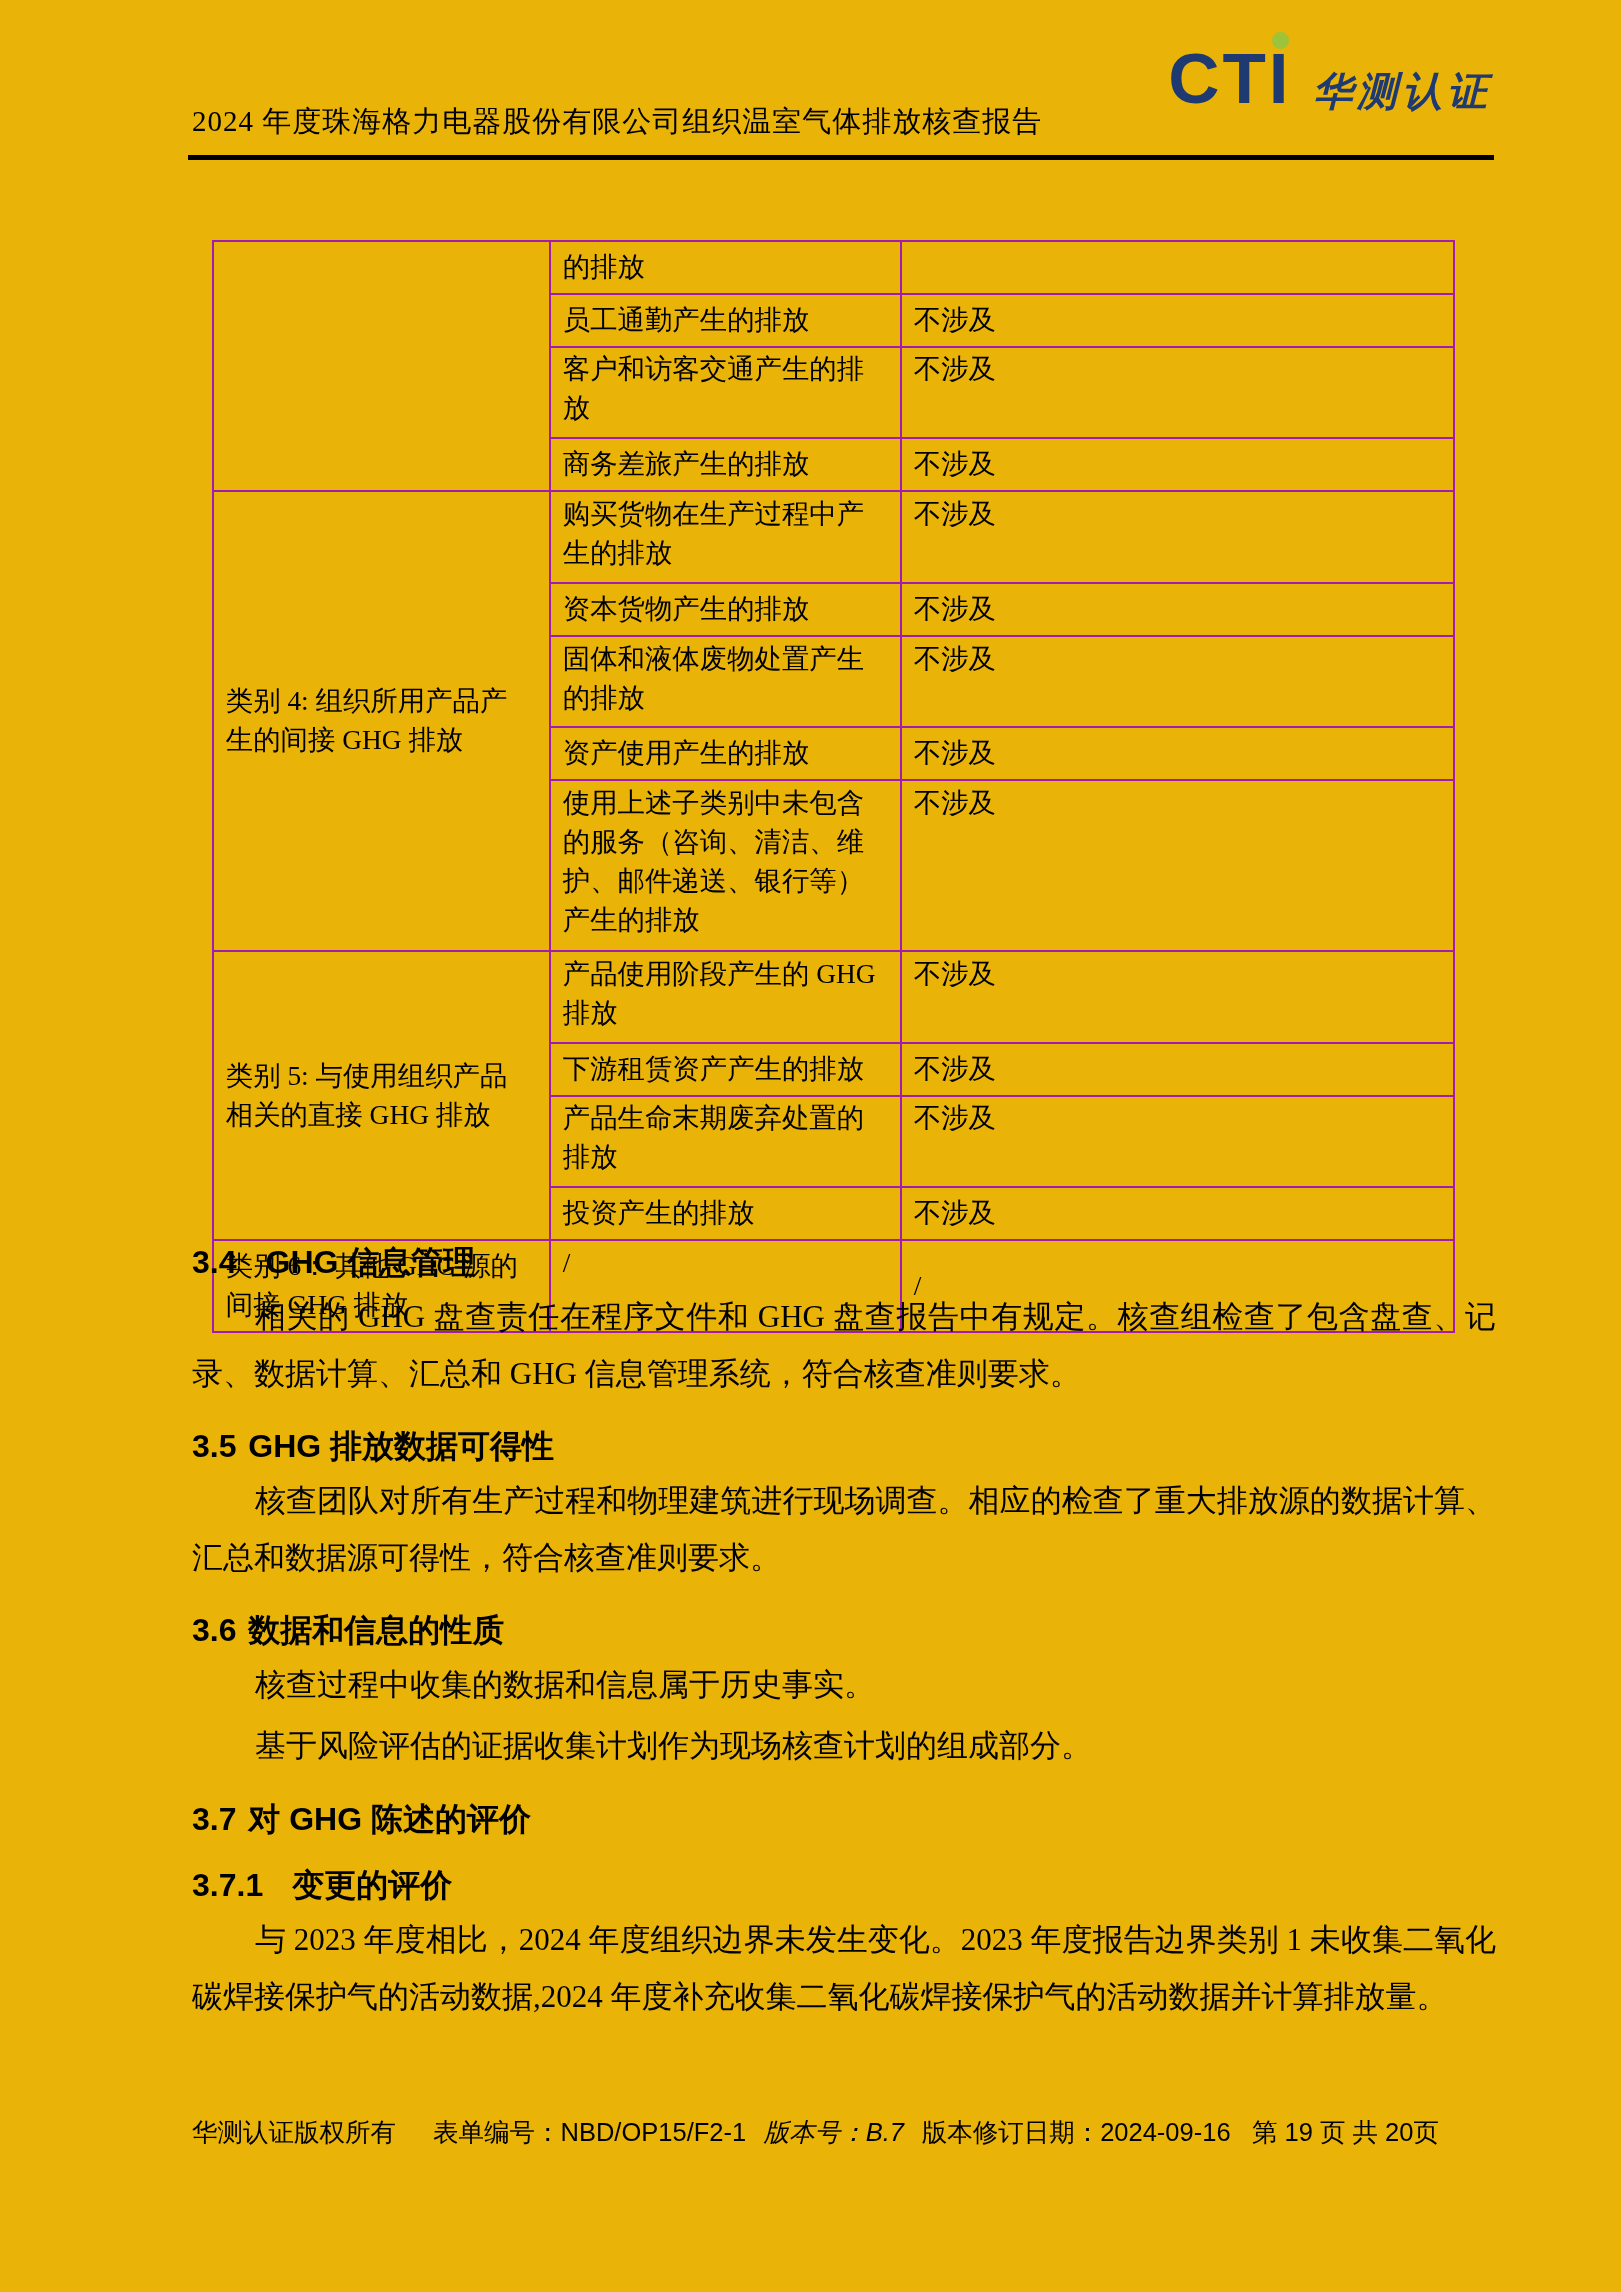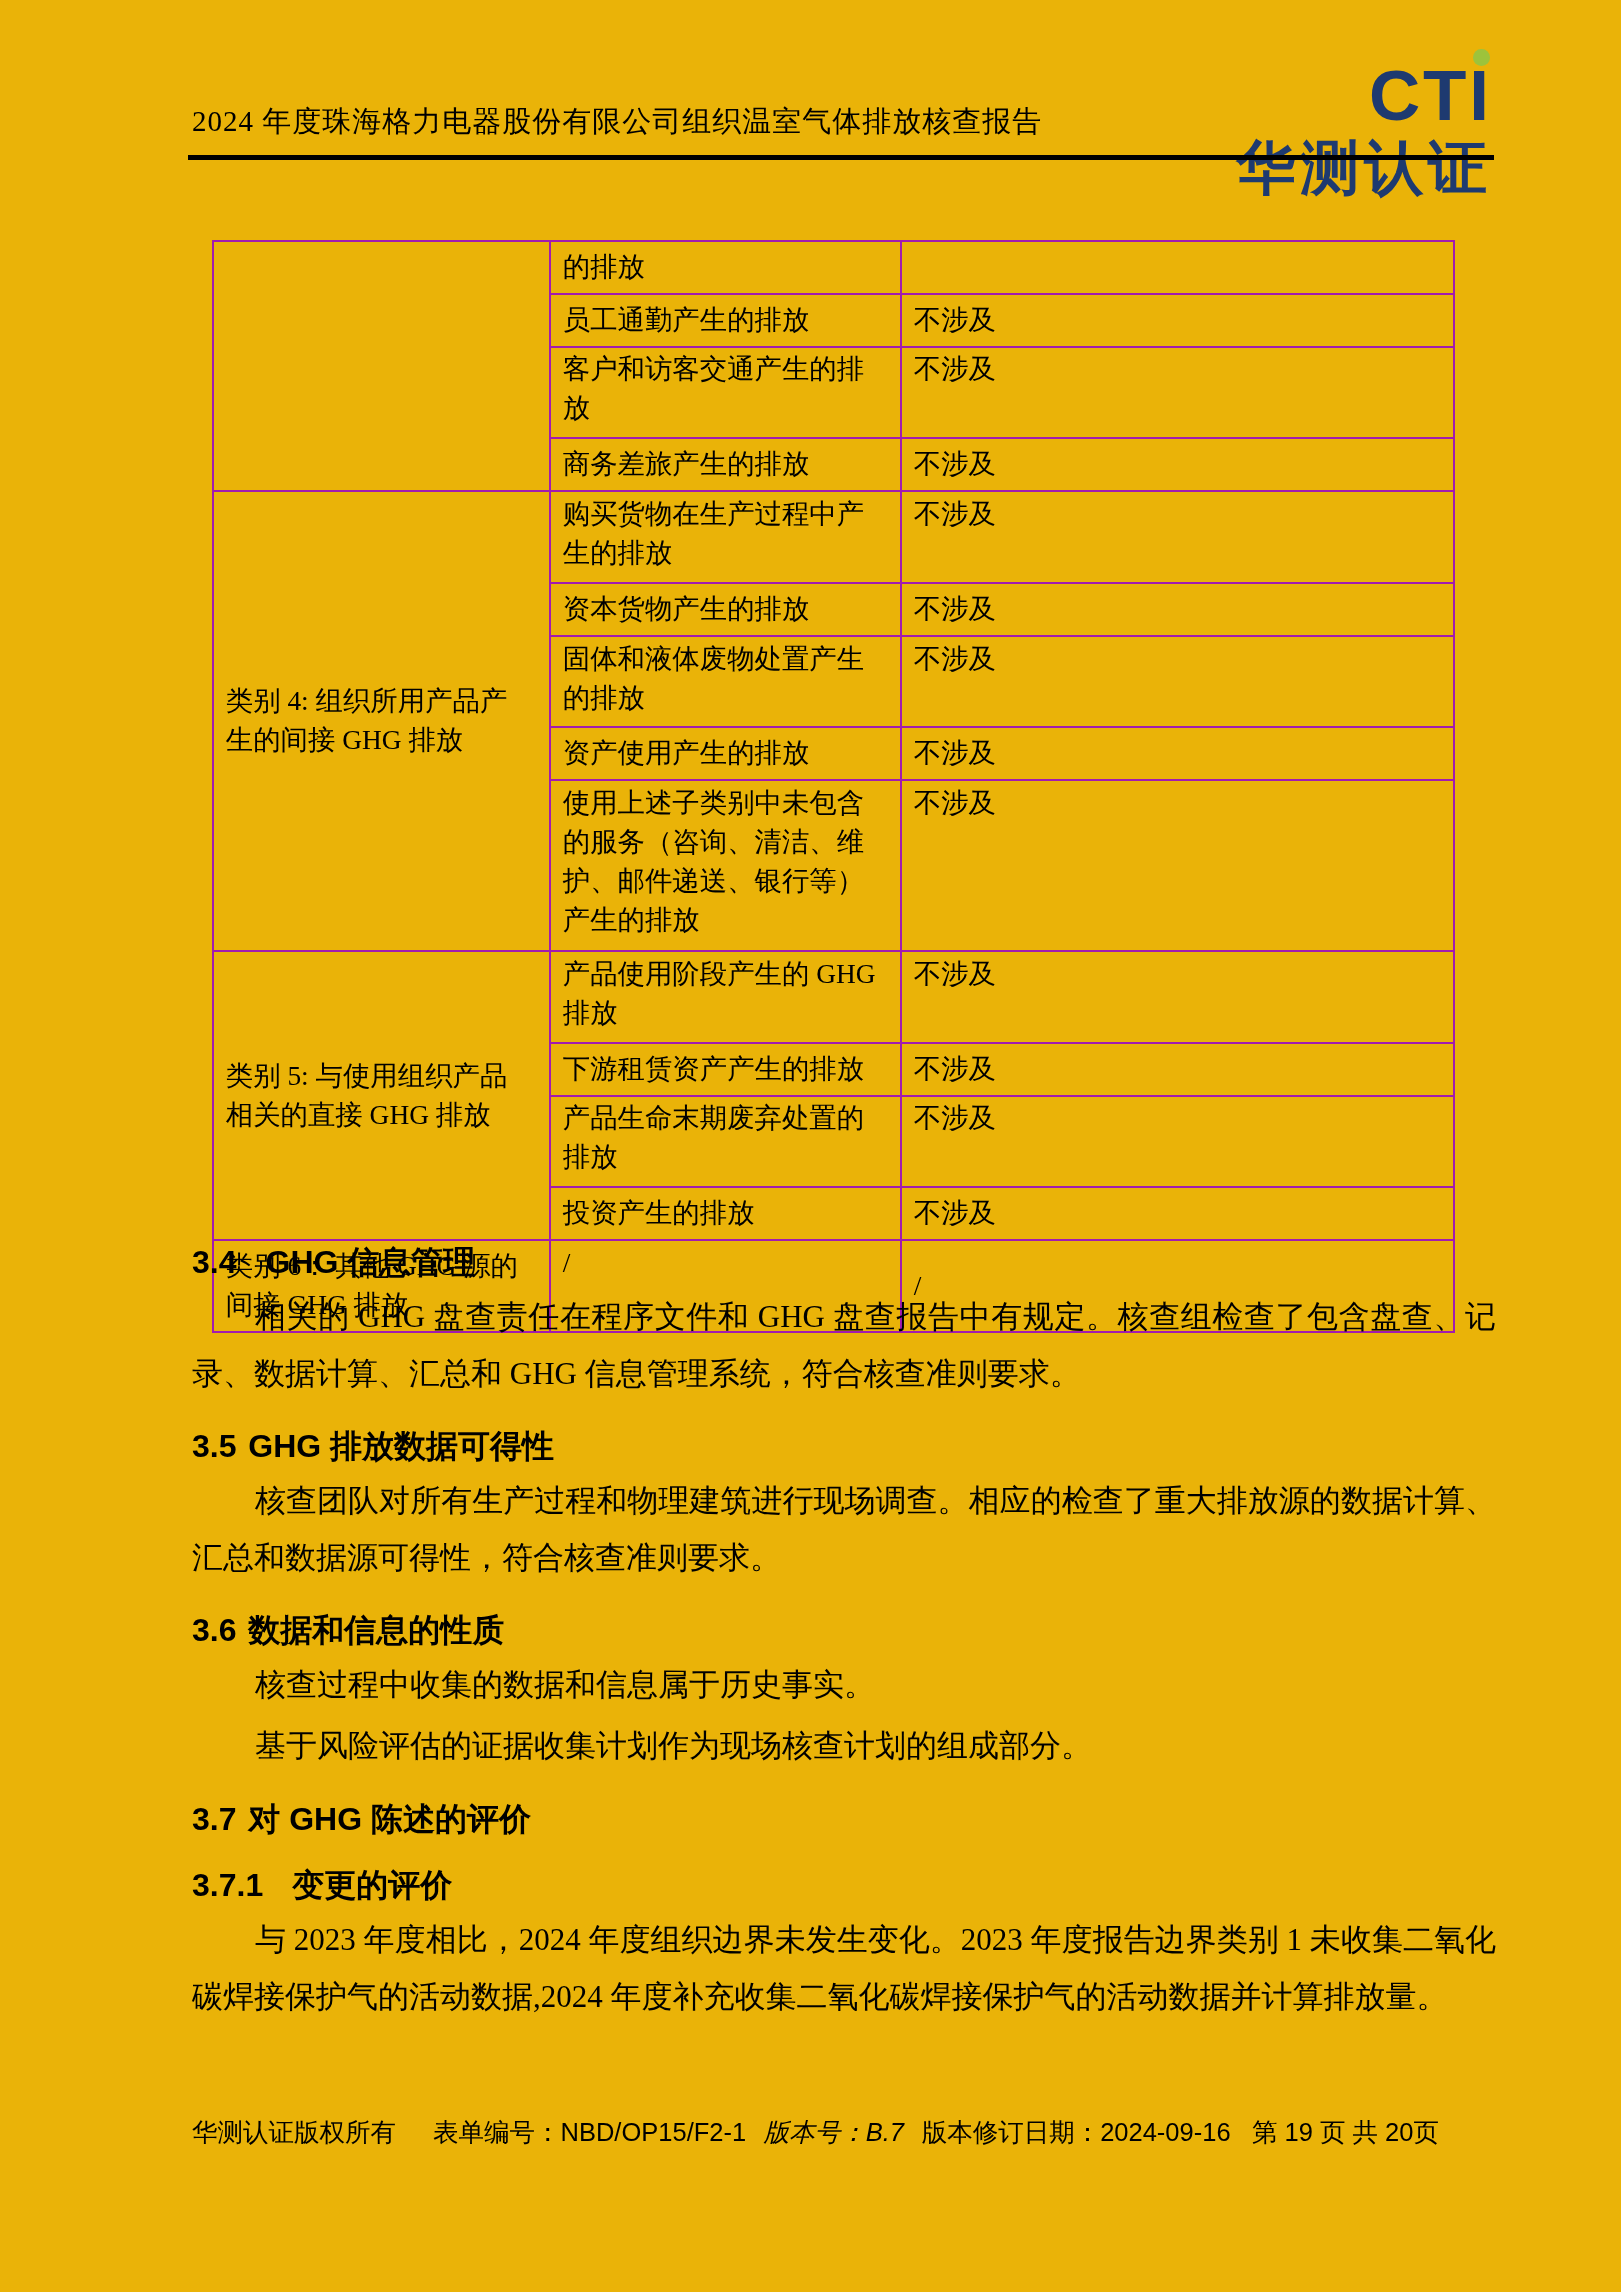--- a/index.html
+++ b/index.html
@@ -11,40 +11,39 @@
     color:#000;
     font-family:"Liberation Serif","DejaVu Serif",serif;
     overflow:hidden;
   }
   
   .header-title{
     position:absolute;left:192px;top:102px;
     font-size:29px;letter-spacing:1px;white-space:nowrap;
   }
   .logo{
-    position:absolute;top:63px;right:129px;
-    display:flex;align-items:flex-end;gap:11px;
+    position:absolute;top:46px;right:129px;
+    display:flex;align-items:flex-end;gap:21px;
     font-family:"Liberation Sans","DejaVu Sans",sans-serif;
     color:#1E3A70;
-    flex-direction:column;
   }
   .logo-cti{
     position:relative;
     font-weight:bold;font-size:71px;line-height:0.92;
     letter-spacing:2.9px;
   }
   .logo-i-wrap{position:relative;display:inline-block;}
   .logo-dot{
     position:absolute;top:-13.7px;left:50%;margin-left:-7.8px;
     width:16.7px;height:16.7px;border-radius:50%;
     background:#9DC33B;
   }
   .logo-cn{
-    font-weight:bold;font-size:59px;line-height:1.0;
-    letter-spacing:4.9px;white-space:nowrap;
+    font-weight:bold;font-size:40px;line-height:1.0;
+    letter-spacing:4.9px;white-space:nowrap;font-style:italic;
   }
   .header-rule{
     position:absolute;left:188px;top:155px;
     width:1306px;height:4.9px;background:#000;
   }
   
   .ghg-table{
     position:absolute;left:212px;top:240px;
     width:1241px;
     border-collapse:collapse;table-layout:fixed;

